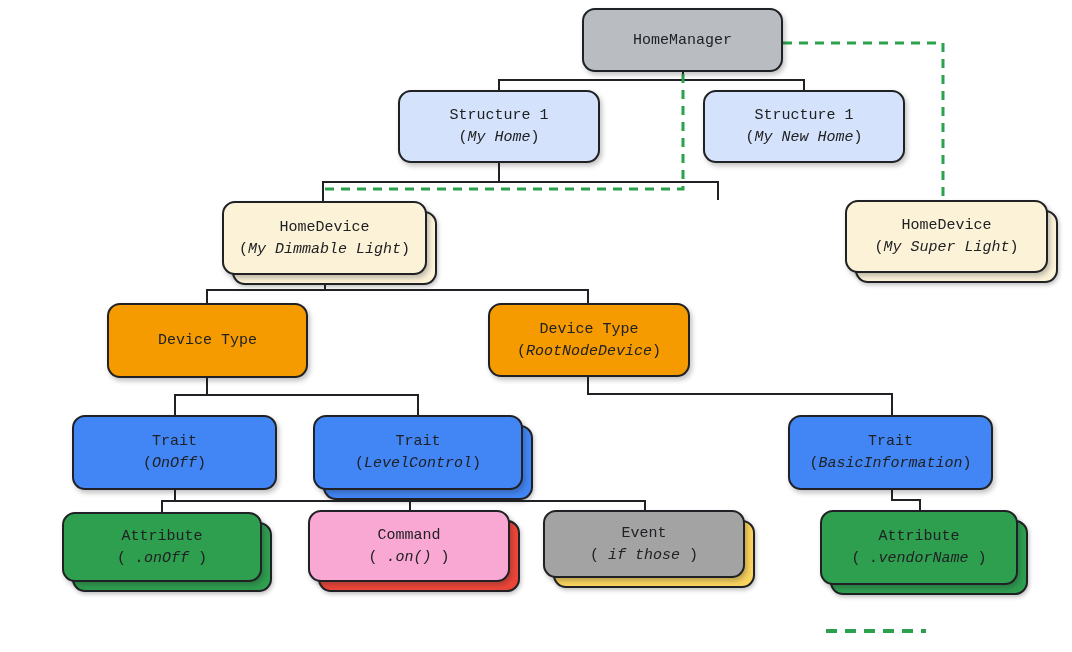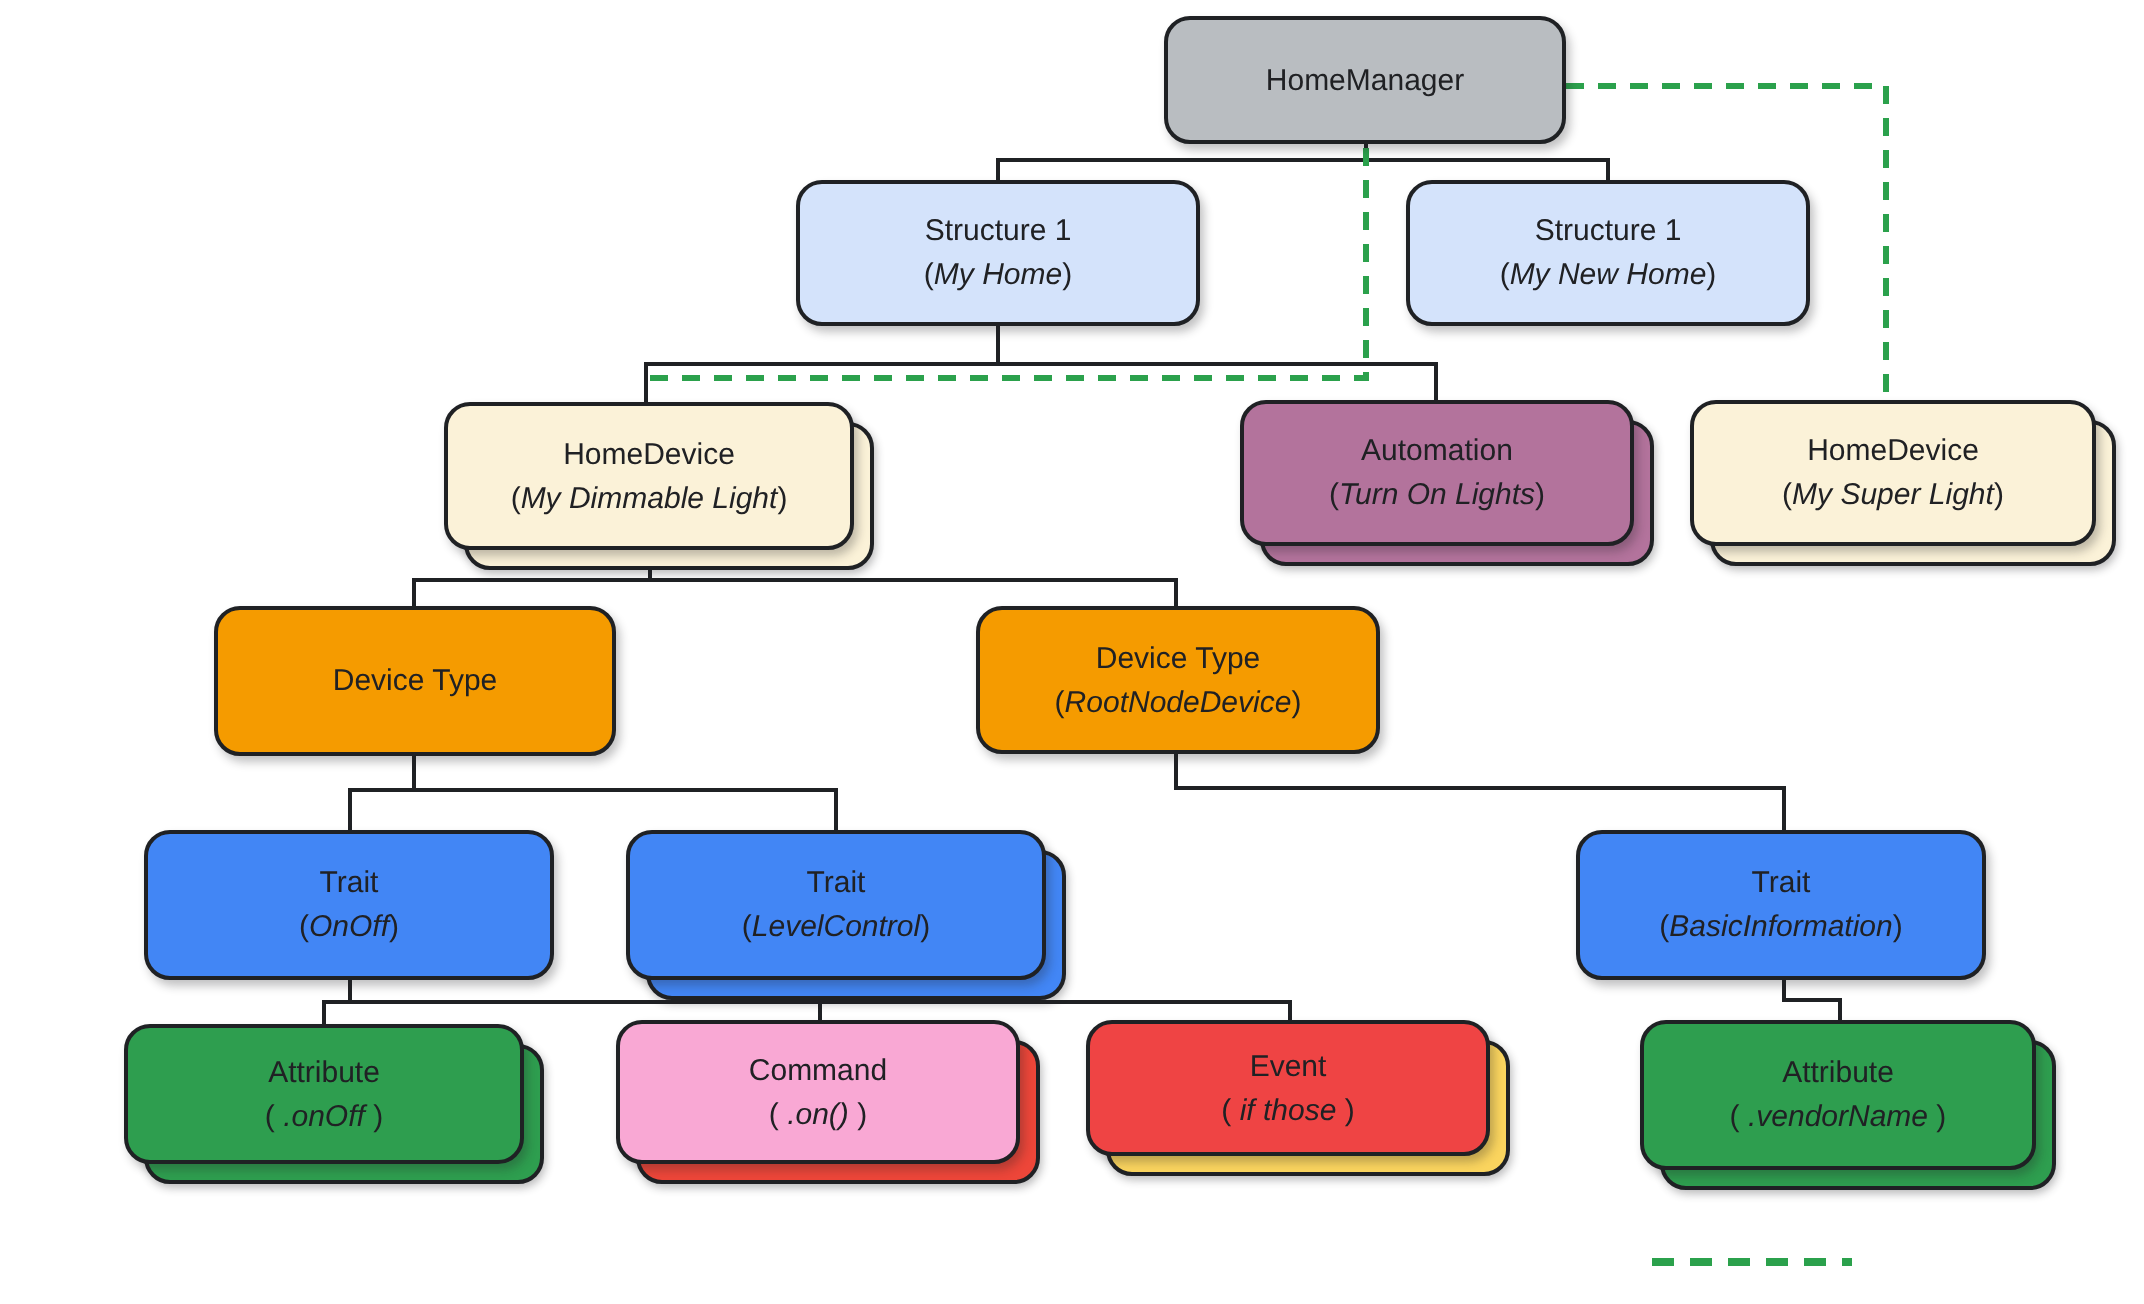--- a/index.html
+++ b/index.html
@@ -1,17 +1,17 @@
 <!DOCTYPE html>
 <html><head>
 <meta charset="utf-8">
 <style>
   html,body{margin:0;padding:0;background:#ffffff;}
   body{font-family:"Liberation Sans",sans-serif;}
-  .stage{position:relative;width:1072px;height:652px;background:#ffffff;overflow:hidden;}
+  .stage{position:relative;width:1072px;height:652px;background:#ffffff;overflow:hidden;font-family:Liberation Mono, monospace;}
   svg.wires{position:absolute;left:0;top:0;z-index:1;}
   .node{position:absolute;z-index:2;}
   .layer{position:absolute;width:100%;height:100%;box-sizing:border-box;
          border:2px solid #1f2124;border-radius:13px;}
   .back{left:10px;top:10px;box-shadow:1px 2px 4px rgba(32,33,36,.30);}
   .front{left:0;top:0;display:flex;flex-direction:column;align-items:center;
          justify-content:center;text-align:center;row-gap:1px;
          box-shadow:2px 3px 5px rgba(32,33,36,.28);}
   .title{font-size:15px;color:#202124;line-height:21px;}
   .sub{font-size:15px;color:#202124;line-height:21px;white-space:pre;text-align:center;}
@@ -71,27 +71,20 @@
   </div>
 
   <div class="node" style="left:222px;top:201px;width:205px;height:74px">
     <div class="layer back" style="background-color: rgb(251, 242, 216);"></div>
     <div class="layer front" style="background-color: rgb(251, 242, 216);">
       <div class="title">HomeDevice</div>
       <div class="sub"><span>(</span><span class="it">My Dimmable Light</span><span>)</span></div>
     </div>
   </div>
 
-  <div class="node" style="left:620px;top:200px;width:197px;height:73px">
-    <div class="layer back" style="background-color: rgb(179, 115, 156);"></div>
-    <div class="layer front" style="background-color: rgb(179, 115, 156);">
-      <div class="title">Automation</div>
-      <div class="sub"><span>(</span><span class="it">Turn On Lights</span><span>)</span></div>
-    </div>
-  </div>
 
   <div class="node" style="left:845px;top:200px;width:203px;height:73px">
     <div class="layer back" style="background-color: rgb(251, 242, 216);"></div>
     <div class="layer front" style="background-color: rgb(251, 242, 216);">
       <div class="title">HomeDevice</div>
       <div class="sub"><span>(</span><span class="it">My Super Light</span><span>)</span></div>
     </div>
   </div>
 
   <div class="node" style="left:107px;top:303px;width:201px;height:75px">
@@ -140,21 +133,21 @@
   <div class="node" style="left:308px;top:510px;width:202px;height:72px">
     <div class="layer back" style="background-color: rgb(237, 70, 57);"></div>
     <div class="layer front" style="background-color: #f9a8d4;">
       <div class="title">Command</div>
       <div class="sub"><span>( </span><span class="it">.on()</span><span> )</span></div>
     </div>
   </div>
 
   <div class="node" style="left:543px;top:510px;width:202px;height:68px">
     <div class="layer back" style="background-color: rgb(250, 212, 94);"></div>
-    <div class="layer front" style="background-color: #ef4444;">
+    <div class="layer front" style="background-color: #a3a3a3;">
       <div class="title">Event</div>
       <div class="sub"><span>( </span><span class="it">if those</span><span> )</span></div>
     </div>
   </div>
 
   <div class="node" style="left:820px;top:510px;width:198px;height:75px">
     <div class="layer back" style="background-color: rgb(46, 158, 79);"></div>
     <div class="layer front" style="background-color: rgb(46, 158, 79);">
       <div class="title">Attribute</div>
       <div class="sub"><span>( </span><span class="it">.vendorName</span><span> )</span></div>

